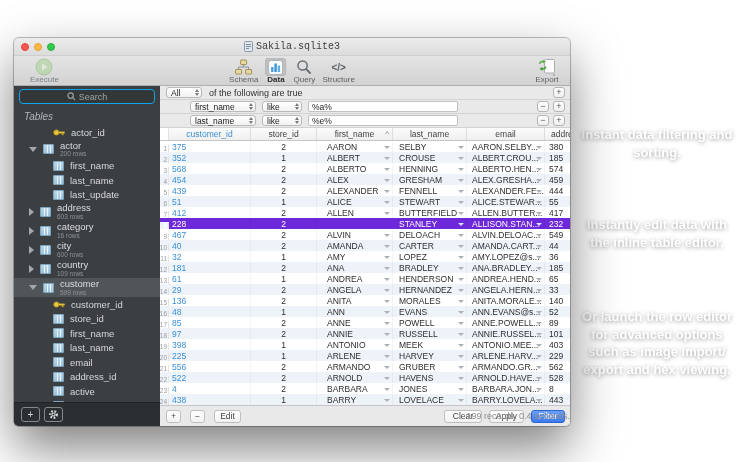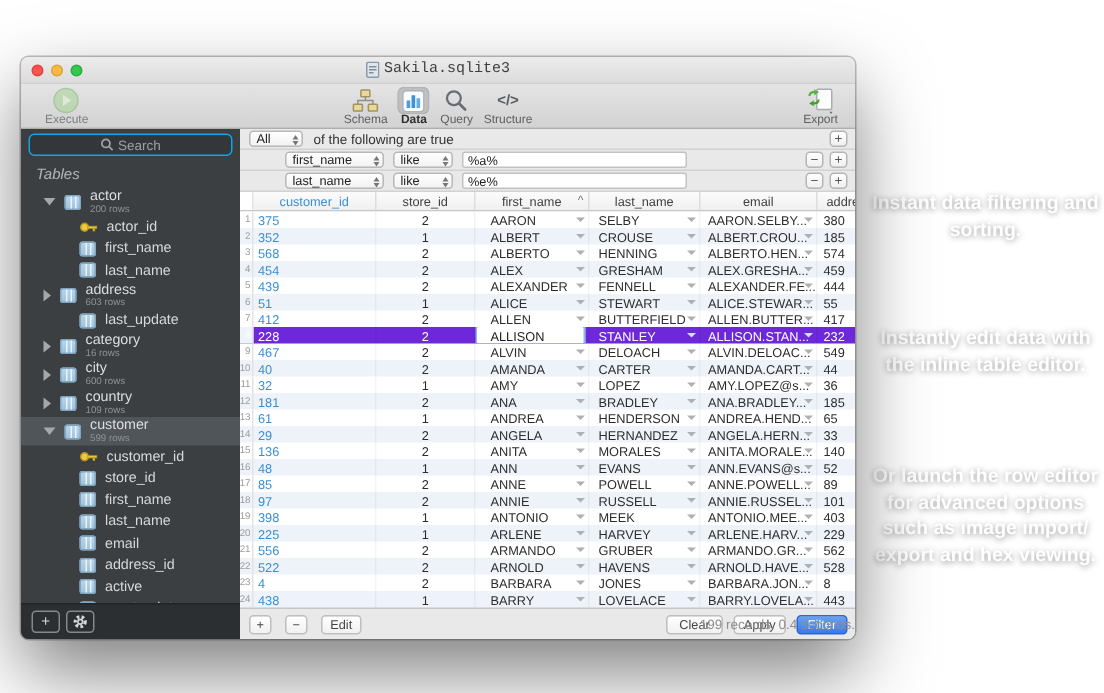--- a/index.html
+++ b/index.html
@@ -67,40 +67,40 @@
     display:flex;align-items:center;gap:4px;padding-left:7px;}
   .sbtn{width:17px;height:13px;border:1px solid #85898c;border-radius:3px;color:#d4d7d9;
     display:flex;align-items:center;justify-content:center;font-size:10px;line-height:10px;background:transparent;}
   
   .main{flex:1;display:flex;flex-direction:column;min-width:0;background:#fff;}
   .filters{flex:none;background:#e9e9e9;}
   .frow{height:13px;border-bottom:1px solid #d2d2d2;display:flex;align-items:center;padding:0;position:relative;}
   .frow .lead{margin-left:6px;display:flex;align-items:center;}
   .frow.rule .lead{margin-left:30px;}
   .select{height:11px;background:linear-gradient(#fff,#f2f2f2);border:1px solid #b9b9b9;border-radius:3px;
-    font-size:8.5px;color:#222;display:flex;align-items:flex-end;padding-left:4px;position:relative;box-sizing:border-box;}
+    font-size:8.5px;color:#222;display:flex;align-items:center;padding-left:4px;position:relative;box-sizing:border-box;}
   .select .stp{margin-left:auto;margin-right:2px;display:flex;flex-direction:column;gap:1px;padding-left:4px;}
   .stp i{display:block;width:0;height:0;}
   .stp .u{border-left:2.5px solid transparent;border-right:2.5px solid transparent;border-bottom:3px solid #777;}
   .stp .d{border-left:2.5px solid transparent;border-right:2.5px solid transparent;border-top:3px solid #777;}
   .sel-all{width:36px;}.sel-field{width:66px;}.sel-op{width:40px;margin-left:6px;}
   .ftext{font-size:9px;color:#333;margin-left:7px;}
   .finput{width:150px;height:11px;margin-left:6px;background:#fff;border:1px solid #c2c2c2;border-radius:2px;
     font-size:8.5px;color:#222;display:flex;align-items:center;padding-left:3px;box-sizing:border-box;}
   .fbtns{margin-left:auto;margin-right:5px;display:flex;gap:4px;}
   .rbtn{width:12px;height:11px;background:linear-gradient(#fff,#efefef);border:1px solid #b5b5b5;border-radius:3px;
     font-size:9px;line-height:9px;color:#555;display:flex;align-items:center;justify-content:center;box-sizing:border-box;}
   
   .thead{height:12px;flex:none;display:flex;background:linear-gradient(#fcfcfc,#efefef);
     border-bottom:1px solid #c6c6c6;overflow:hidden;}
   .th{font-size:8.5px;color:#3f3f3f;display:flex;align-items:center;justify-content:center;
     border-right:1px solid #ddd;box-sizing:border-box;position:relative;}
   .sortmark{font-size:8px;color:#6f7377;position:absolute;right:3px;top:1px;}
   .tbody{flex:1;overflow:hidden;background:#fff;position:relative;}
-  .trow{height:11px;display:flex;overflow:hidden;}
+  .trow{height:11px;display:flex;overflow:hidden;align-items:flex-end;}
   .trow.alt{background:#eef3f9;}
   .trow.sel{background:#6d28d9;}
   .td{font-size:8.5px;color:#2d2d2d;display:flex;align-items:center;box-sizing:border-box;
     border-right:1px solid rgba(0,0,0,.045);white-space:nowrap;overflow:hidden;}
   .c-num{width:9px;flex:none;justify-content:flex-end;padding-right:1px;font-size:6.5px;color:#9b9b9b;
     background:#fff;border-right:1px solid #e3e3e3;}
   .trow.alt .c-num{background:#eef3f9;}
   .c-id{width:82px;flex:none;padding-left:3px;color:#3a8fd4;}
   .c-st{width:66px;flex:none;justify-content:center;}
   .c-fn{width:76px;flex:none;padding-left:10px;position:relative;}
@@ -230,57 +230,57 @@
       <div class="sidebar">
         <div class="searchbox">
           <svg width="9" height="9" viewBox="0 0 10 10">
             <circle cx="4" cy="4" r="3" fill="none" stroke="#9da1a4" stroke-width="1.3"></circle>
             <line x1="6.3" y1="6.3" x2="9" y2="9" stroke="#9da1a4" stroke-width="1.3"></line>
           </svg>
           <span>Search</span>
         </div>
         <div class="side-title">Tables</div>
         <div class="tree" id="tree">
-            <div class="tnode table">
-              <span class="disc down"></span>
-              <span class="tbl-ico"></span>
-              <div class="nstack">
-                <div class="nname">actor</div>
-                <div class="nrows">200 rows</div>
-              </div>
-            </div>
             <div class="tnode col">
               <span class="key-ico" style="margin-left: 39px;">
                 <svg width="12" height="9" viewBox="0 0 12 9" style="display:block">
                   <circle cx="3.4" cy="4.5" r="2.6" fill="#ecc93f" stroke="#b1941f"></circle>
                   <rect x="5.6" y="3.8" width="6" height="1.5" fill="#ecc93f" stroke="#b1941f" stroke-width="0.5"></rect>
                   <rect x="9" y="5" width="1.2" height="2" fill="#ecc93f" stroke="#b1941f" stroke-width="0.5"></rect>
                 </svg>
               </span>
               <span class="cname">actor_id</span>
             </div>
+            <div class="tnode table">
+              <span class="disc down"></span>
+              <span class="tbl-ico"></span>
+              <div class="nstack">
+                <div class="nname">actor</div>
+                <div class="nrows">200 rows</div>
+              </div>
+            </div>
             <div class="tnode col">
               <span class="tbl-ico"></span>
               <span class="cname">first_name</span>
             </div>
             <div class="tnode col">
               <span class="tbl-ico"></span>
               <span class="cname">last_name</span>
+            </div>
+            <div class="tnode col">
+              <span class="tbl-ico"></span>
+              <span class="cname">last_update</span>
             </div>
             <div class="tnode table">
               <span class="disc right"></span>
               <span class="tbl-ico"></span>
               <div class="nstack">
                 <div class="nname">address</div>
                 <div class="nrows">603 rows</div>
               </div>
-            </div>
-            <div class="tnode col">
-              <span class="tbl-ico"></span>
-              <span class="cname">last_update</span>
             </div>
             <div class="tnode table">
               <span class="disc right"></span>
               <span class="tbl-ico"></span>
               <div class="nstack">
                 <div class="nname">category</div>
                 <div class="nrows">16 rows</div>
               </div>
             </div>
             <div class="tnode table">

